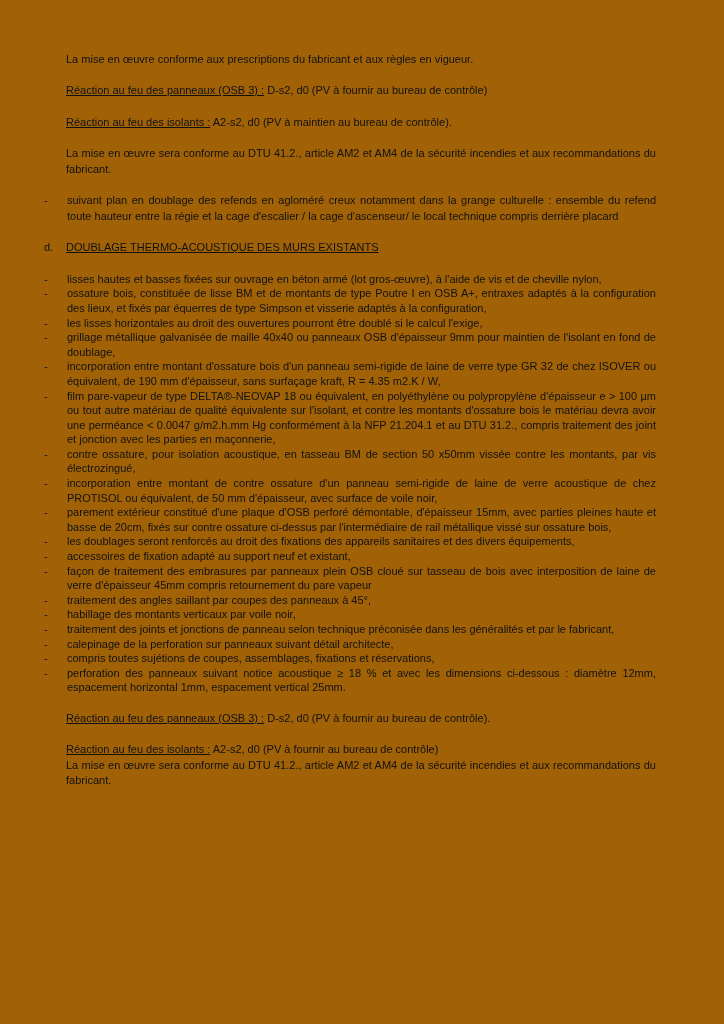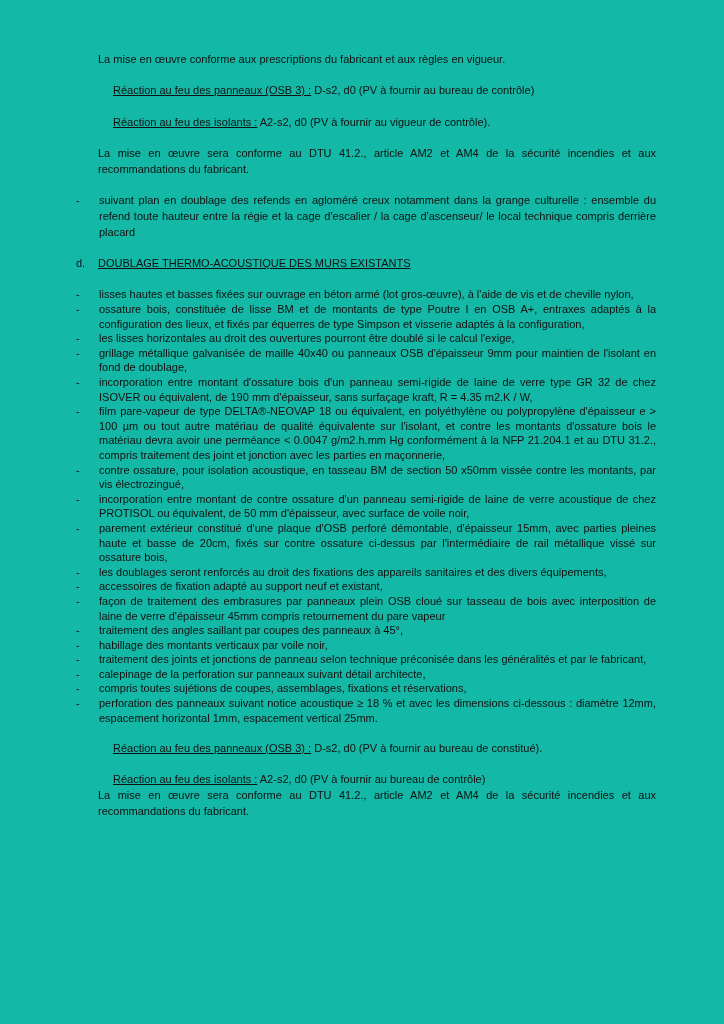--- a/index.html
+++ b/index.html
@@ -13,30 +13,30 @@
     overflow: hidden;
     font-family: "Liberation Sans", sans-serif;
     font-size: 11px;
     color: #111111;
     -webkit-font-smoothing: antialiased;
   }
   .page {
     box-sizing: border-box;
     width: 724px;
     height: 1024px;
-    padding: 52px 68px 20px 76px;
-    background: #14b8a6;
+    padding: 52px 68px 20px 44px;
+    background: #a16207;
   }
   .para {
     margin: 0 0 15.7px 0;
     line-height: 15.7px;
     text-align: justify;
   }
   .ind { margin-left: 22px; }
-  .u { text-decoration: underline; margin-left: 15px; }
+  .u { text-decoration: underline; }
   .nogap { margin-bottom: 0; }
   .heading {
     display: flex;
     margin: 0 0 15.7px 0;
     line-height: 15.7px;
   }
   .heading .num { flex: 0 0 22px; }
   .heading .title { text-decoration: underline; }
   .list { margin: 0 0 15.7px 0; }
   .list .li {
@@ -49,21 +49,21 @@
 </style>
 </head>
 <body>
 
 <div class="page">
 
   <p class="para ind">La mise en œuvre conforme aux prescriptions du fabricant et aux règles en vigueur.</p>
 
   <p class="para ind"><span class="u">Réaction au feu des panneaux (OSB 3) :</span><span> D-s2, d0 (PV à fournir au bureau de contrôle)</span></p>
 
-  <p class="para ind"><span class="u">Réaction au feu des isolants :</span><span> A2-s2, d0 (PV à fournir au vigueur de contrôle).</span></p>
+  <p class="para ind"><span class="u">Réaction au feu des isolants :</span><span> A2-s2, d0 (PV à maintien au bureau de contrôle).</span></p>
 
   <p class="para ind">La mise en œuvre sera conforme au DTU 41.2., article AM2 et AM4 de la sécurité incendies et aux recommandations du fabricant.</p>
 
 
   <div class="list ind">
       <div class="li">
         <span class="dash">-</span>
         <span class="txt">suivant plan en doublage des refends en agloméré creux notamment dans la grange culturelle : ensemble du refend toute hauteur entre la régie et la cage d'escalier / la cage d'ascenseur/ le local technique compris derrière placard</span>
       </div>
     </div>
@@ -142,20 +142,20 @@
       <div class="li">
         <span class="dash">-</span>
         <span class="txt">compris toutes sujétions de coupes, assemblages, fixations et réservations,</span>
       </div>
       <div class="li">
         <span class="dash">-</span>
         <span class="txt">perforation des panneaux suivant notice acoustique ≥ 18 % et avec les dimensions ci-dessous : diamètre 12mm, espacement horizontal 1mm, espacement vertical 25mm.</span>
       </div>
     </div>
 
-  <p class="para ind"><span class="u">Réaction au feu des panneaux (OSB 3) :</span><span> D-s2, d0 (PV à fournir au bureau de constitué).</span></p>
+  <p class="para ind"><span class="u">Réaction au feu des panneaux (OSB 3) :</span><span> D-s2, d0 (PV à fournir au bureau de contrôle).</span></p>
 
   <p class="para ind nogap"><span class="u">Réaction au feu des isolants :</span><span> A2-s2, d0 (PV à fournir au bureau de contrôle)</span></p>
 
 
   <p class="para ind nogap">La mise en œuvre sera conforme au DTU 41.2., article AM2 et AM4 de la sécurité incendies et aux recommandations du fabricant.</p>
 
 </div>
 
 </body></html>

